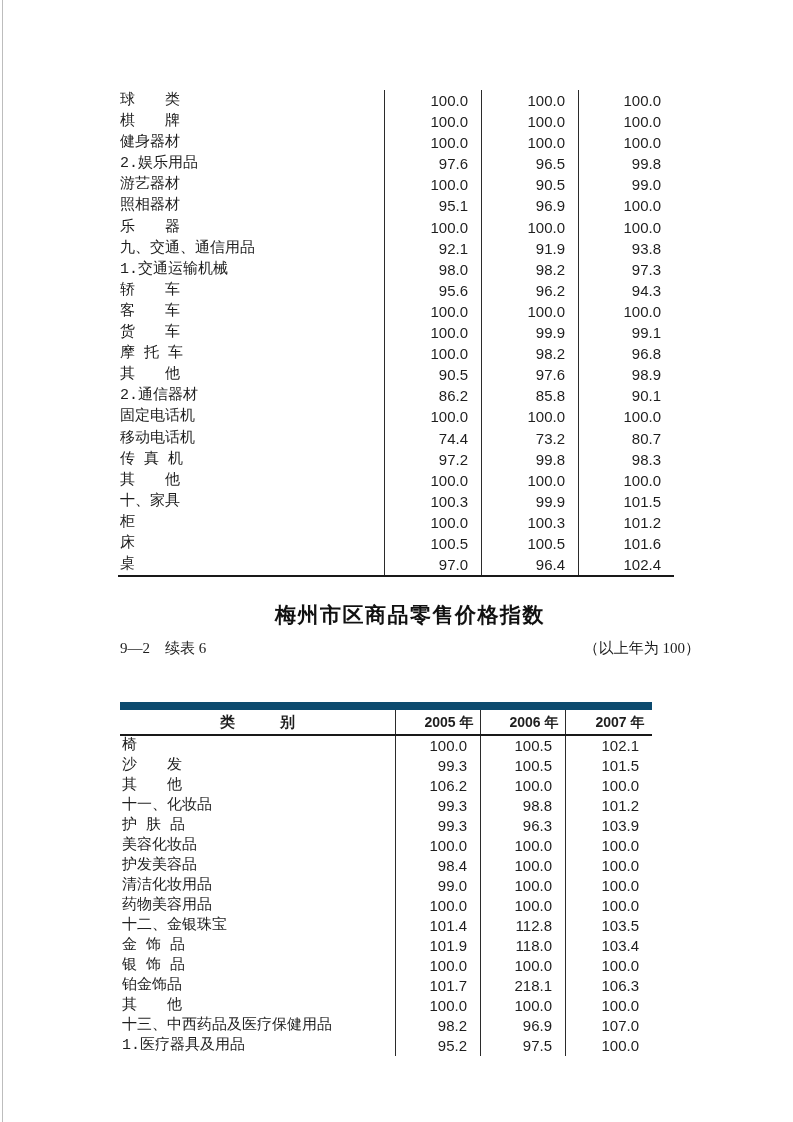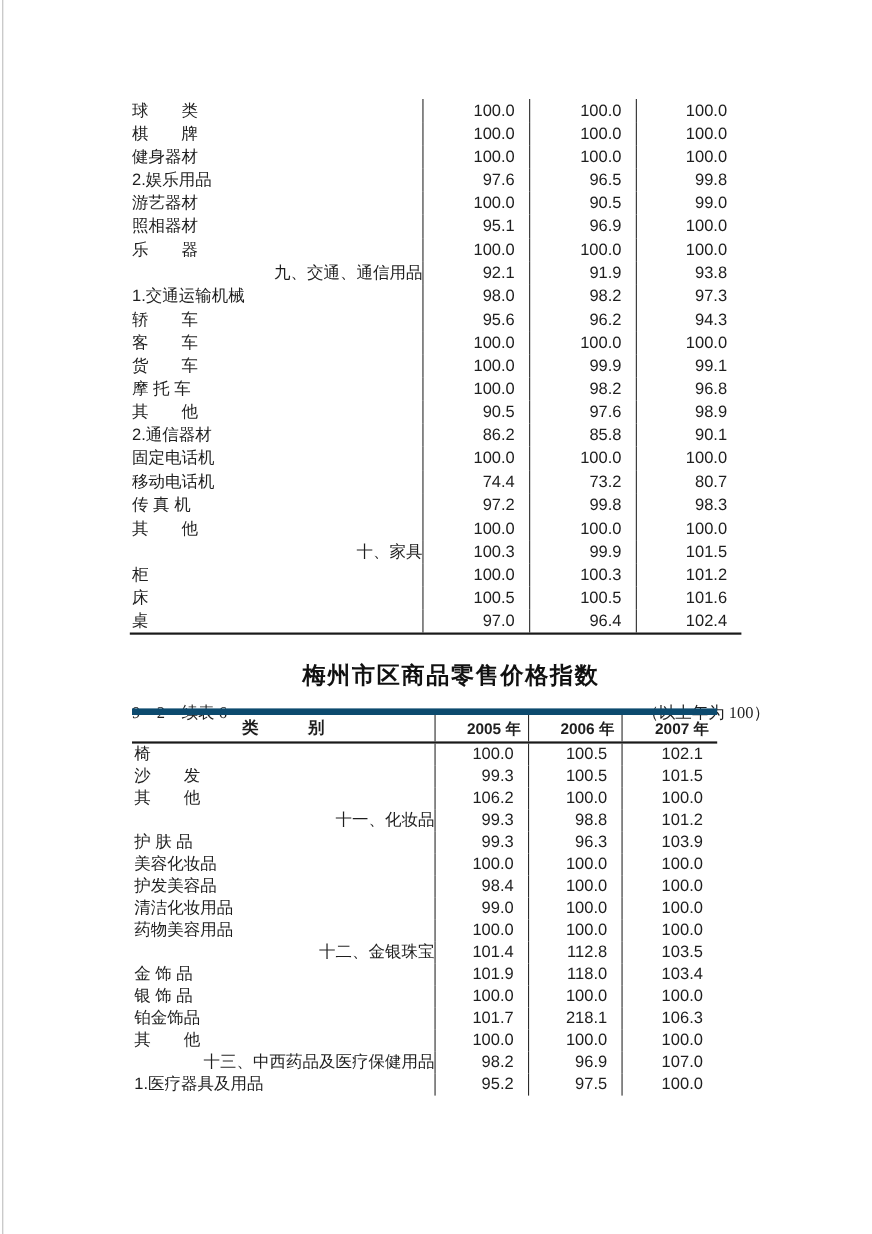--- a/index.html
+++ b/index.html
@@ -6,45 +6,45 @@
   body{
     width:793px;height:1122px;background:#ffffff;position:relative;overflow:hidden;
     font-family:"Liberation Serif","DejaVu Serif",serif;color:#1e1e1e;
   }
   .page-edge{position:absolute;top:0;bottom:0;width:1px;background:#bdbdbd;}
   .edge-left{left:2px;}
 
   
   .t-row{display:grid;}
   .cell{overflow:hidden;white-space:nowrap;}
-  .cell.label{font-family:Liberation Sans, sans-serif;font-size:15px;padding-left:2px;}
+  .cell.label{font-family:Liberation Mono, monospace;font-size:15px;padding-left:2px;}
   .cell.num{
     font-family:"Liberation Sans","DejaVu Sans",sans-serif;font-size:15px;
     text-align:right;padding-right:13px;border-left:1px solid #2b2b2b;
   }
-  .ind0{padding-left:2px;text-align:right;}
+  .ind0{padding-left:2px;}
   .ind1{padding-left:27px;}
   .ind2{padding-left:45px;}
 
   
   .upper{position:absolute;left:118px;top:90px;width:556px;border-bottom:2px solid #191919;}
   .upper .t-row{grid-template-columns:266px 97px 97px 96px;height:21.1px;line-height:21.1px;}
 
   
   .title-wrap{position:absolute;left:120px;top:600px;width:580px;text-align:center;}
   .title-wrap h1{
     margin:0;font-family:"Liberation Sans","DejaVu Sans",sans-serif;
     font-size:21px;font-weight:700;letter-spacing:1.5px;color:#111;line-height:30px;
   }
   .caption-row{position:absolute;left:120px;top:639px;width:580px;height:20px;font-size:15px;}
   .caption-code{position:absolute;left:0;top:0;}
   .caption-note{position:absolute;left:0;right:0;text-align:right;top:0;}
 
   
-  .lower{position:absolute;left:120px;top:644px;width:532px;border-top:6px solid #0c4a6e;}
+  .lower{position:absolute;left:120px;top:702px;width:532px;border-top:8px solid #0c4a6e;}
   .lower .t-row{grid-template-columns:275px 85px 85px 87px;height:20px;line-height:20px;}
   .lower .t-header{
     display:grid;grid-template-columns:275px 85px 85px 87px;
     height:24px;line-height:24px;border-bottom:2px solid #191919;
     font-family:"Liberation Sans","DejaVu Sans",sans-serif;font-weight:700;
   }
   .lower .t-header .hc{text-align:center;font-size:15px;white-space:nowrap;overflow:hidden;}
   .lower .t-header .hc.year{border-left:1px solid #2b2b2b;font-size:14px;padding-left:22px;}
 </style>
 </head>

